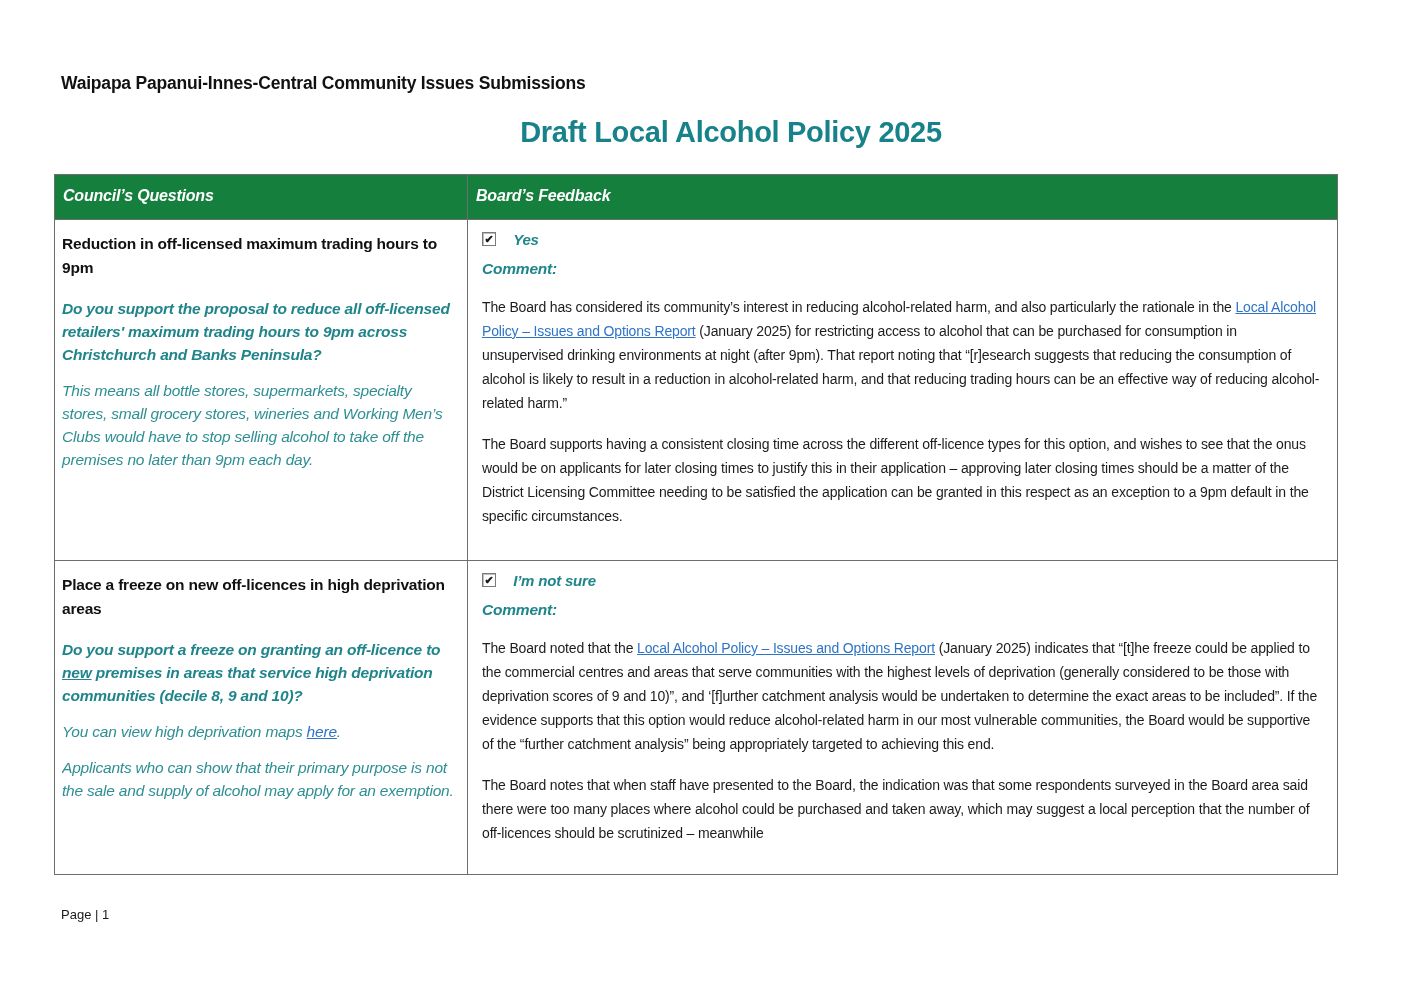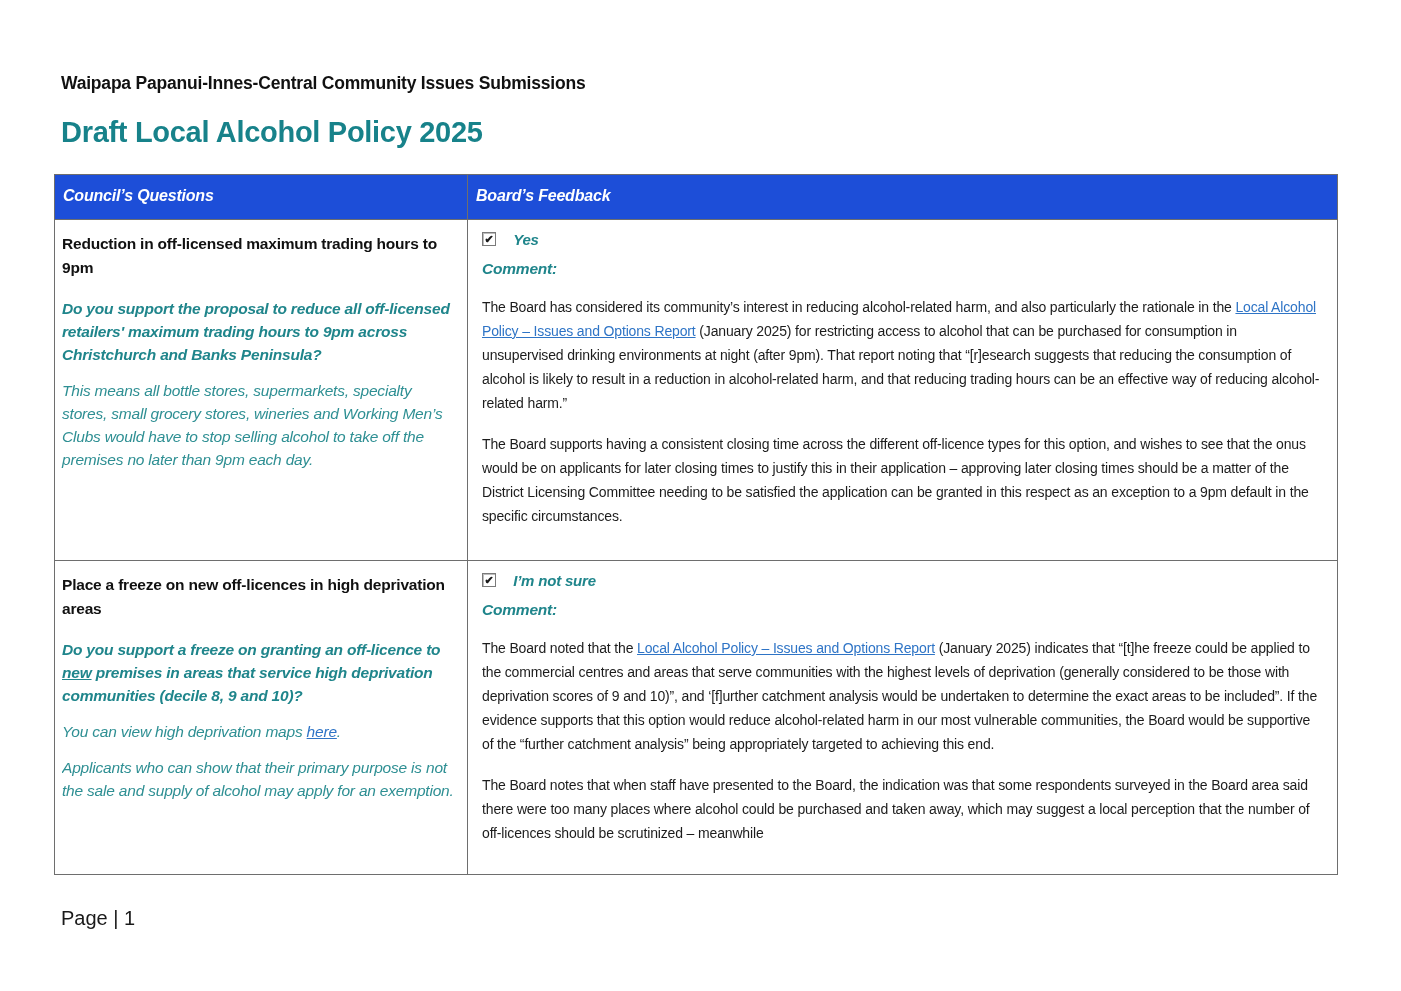--- a/index.html
+++ b/index.html
@@ -17,34 +17,35 @@
     font-weight: 700;
     letter-spacing: -0.2px;
     color: #111111;
   }
   .doc-title {
     margin: 22px 0 0 61px;
     font-size: 29px;
     font-weight: 700;
     letter-spacing: -0.3px;
     color: #17828A;
+    text-align: center;
   }
   table.doc-table {
     border-collapse: collapse;
     table-layout: fixed;
     width: 1284px;
     margin: 25px 0 0 54px;
   }
   .doc-table th, .doc-table td {
     border: 1px solid #6e6e6e;
     vertical-align: top;
     text-align: left;
   }
   .doc-table th {
-    background: #1d4ed8;
+    background: #15803d;
     color: #ffffff;
     font-style: italic;
     font-weight: 700;
     font-size: 16px;
     height: 45px;
     padding: 12px 8px 8px 8px;
     letter-spacing: -0.2px;
   }
   col.q-col { width: 413px; }
   td.q-cell { padding: 12px 8px 8px 7px; }
@@ -122,21 +123,21 @@
     letter-spacing: -0.15px;
     color: #1c1c1c;
   }
   a.link, .link {
     color: #2E74C6;
     text-decoration: underline;
     cursor: pointer;
   }
   .page-footer {
     margin: 32px 0 0 61px;
-    font-size: 20px;
+    font-size: 13px;
     color: #1a1a1a;
   }
 </style>
 </head>
 <body>
 
 <div class="doc-subtitle">Waipapa Papanui-Innes-Central Community Issues Submissions</div>
 <h1 class="doc-title">Draft Local Alcohol Policy 2025</h1>
 
 <table class="doc-table">

